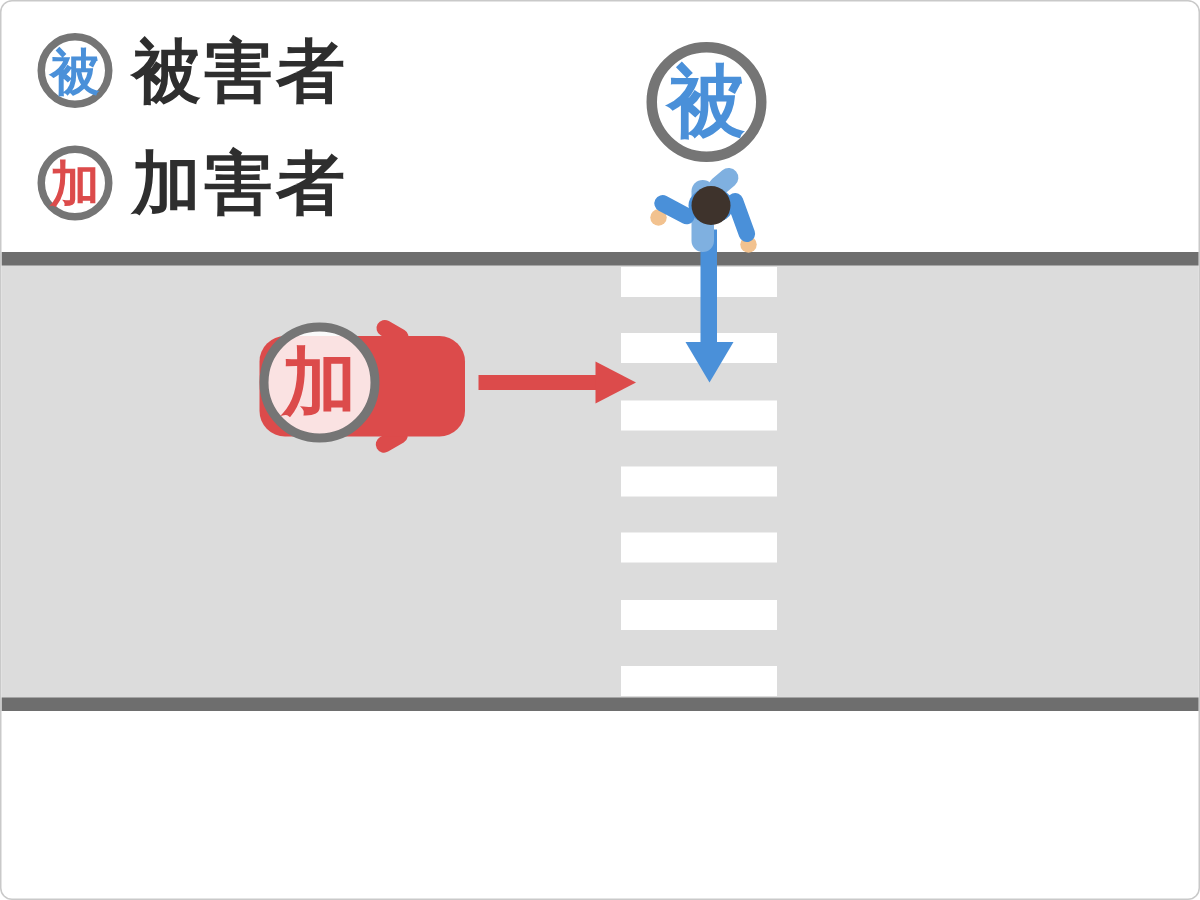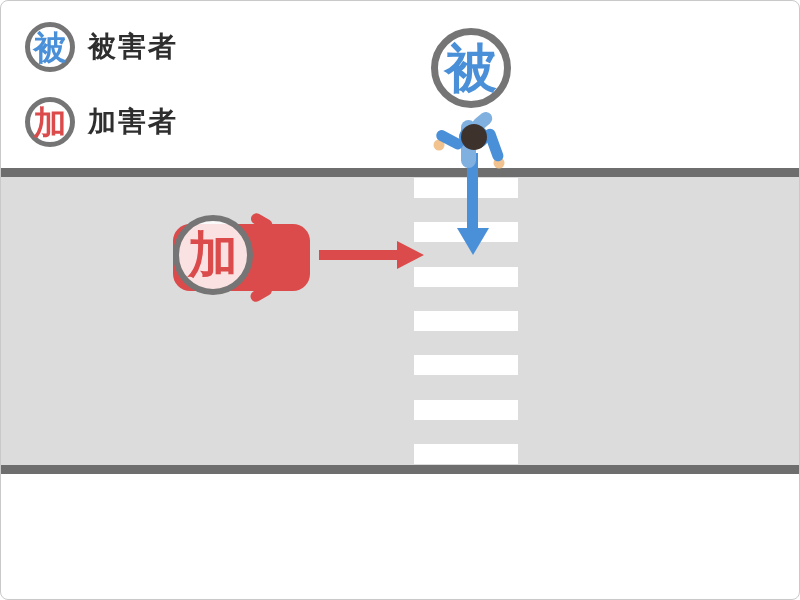--- a/index.html
+++ b/index.html
@@ -115,21 +115,21 @@
     font-size: 33px;
     line-height: 1;
   }
   .legend-badge.v { left: 24px; top: 21px; color: #4a90d9; }
   .legend-badge.o { left: 24px; top: 96px; color: #dc4b4b; }
   .legend-label {
     position: absolute;
     left: 87px;
     height: 50px;
     line-height: 50px;
-    font-size: 28px;
+    font-size: 46px;
     font-weight: 700;
     color: #2e2e2e;
     letter-spacing: 2px;
     white-space: nowrap;
   }
   .legend-label.v { top: 21px; }
   .legend-label.o { top: 96px; }
 </style>
 </head>
 <body>

